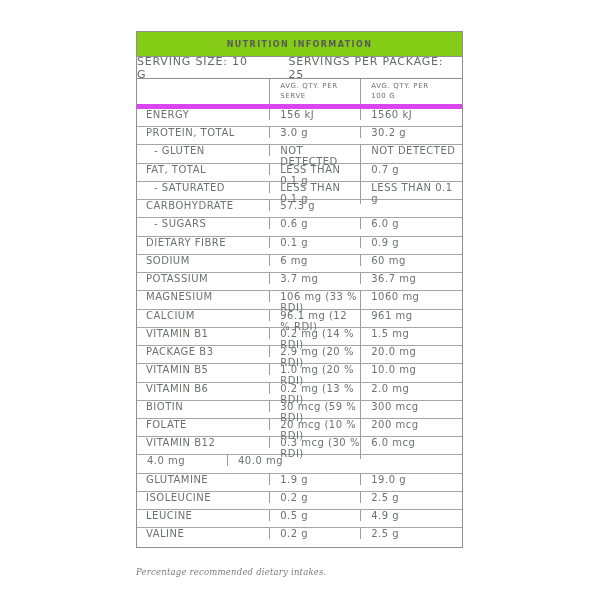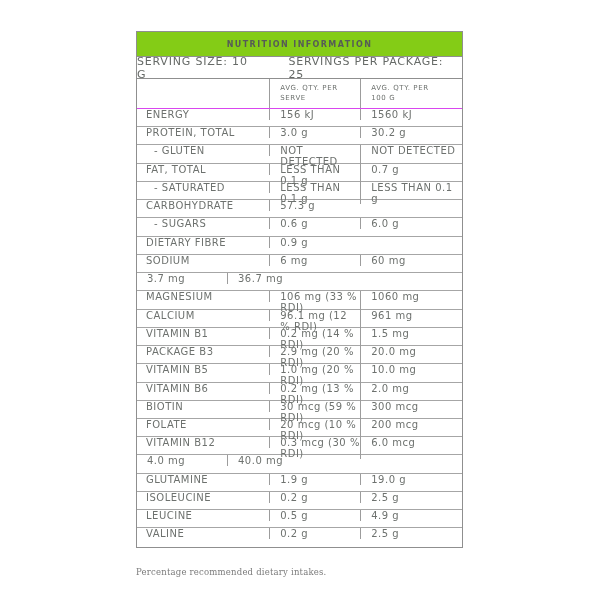--- a/index.html
+++ b/index.html
@@ -34,21 +34,21 @@
     border-bottom: 1px solid #8f8f8f;
     display: flex; align-items: center; justify-content: center;
     gap: 28px;
     font-size: 11px; letter-spacing: 0.8px;
     color: #666a67;
   }
 
   .header-row {
     display: flex;
     height: 30px;
-    border-bottom: 1px solid #d946ef;
+    border-bottom: 5px solid #d946ef;
     font-size: 7px; letter-spacing: 0.6px;
     color: #6d716e;
   }
   .header-row .cell { display: flex; align-items: center; }
   .header-row .c2 span, .header-row .c3 span { display: inline-block; max-width: 62px; line-height: 1.4; }
 
   .c1 { width: 41%; padding-left: 9px; border-right: 1px solid #9c9c9c; }
   .c2 { width: 28%; padding-left: 10px; border-right: 1px solid #9c9c9c; }
   .c3 { width: 31%; padding-left: 10px; }
 
@@ -61,20 +61,21 @@
     align-items: flex-start;
   }
   .data-row:last-child { border-bottom: none; }
   .data-row .cell { display: flex; align-items: center; }
   .data-row.indent .c1 { padding-left: 17px; }
 
   .footnote {
     position: absolute;
     left: 136px; top: 567px;
     font-family: "DejaVu Serif", "Liberation Serif", serif;
+    font-style: italic;
     font-size: 8.5px;
     color: #7b7b7b;
     letter-spacing: 0.2px;
   }
 </style>
 </head>
 <body>
 
 <div class="canvas">
 
@@ -136,30 +137,32 @@
   </div>
 
   <div class="data-row indent">
     <div class="cell c1">- SUGARS</div>
     <div class="cell c2">0.6 g</div>
     <div class="cell c3">6.0 g</div>
   </div>
 
   <div class="data-row">
     <div class="cell c1">DIETARY FIBRE</div>
+    <div class="cell c2">0.1 g</div>
     <div class="cell c3">0.9 g</div>
   </div>
 
   <div class="data-row">
     <div class="cell c1">SODIUM</div>
     <div class="cell c2">6 mg</div>
     <div class="cell c3">60 mg</div>
   </div>
 
   <div class="data-row">
+    <div class="cell c1">POTASSIUM</div>
     <div class="cell c2">3.7 mg</div>
     <div class="cell c3">36.7 mg</div>
   </div>
 
   <div class="data-row">
     <div class="cell c1">MAGNESIUM</div>
     <div class="cell c2">106 mg (33 % RDI)</div>
     <div class="cell c3">1060 mg</div>
   </div>
 

